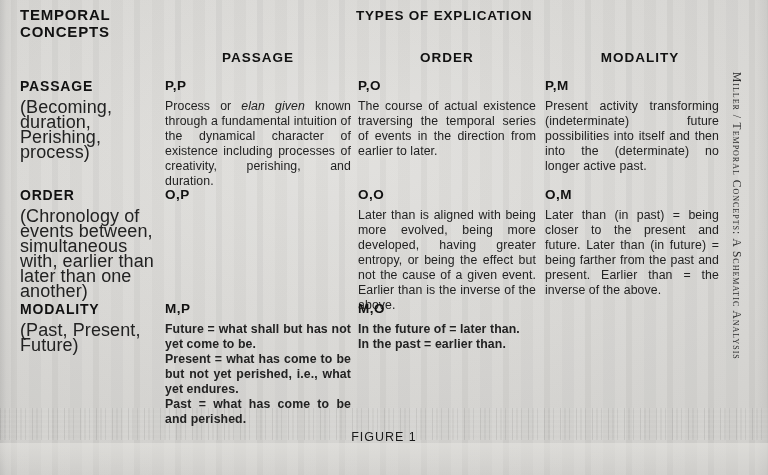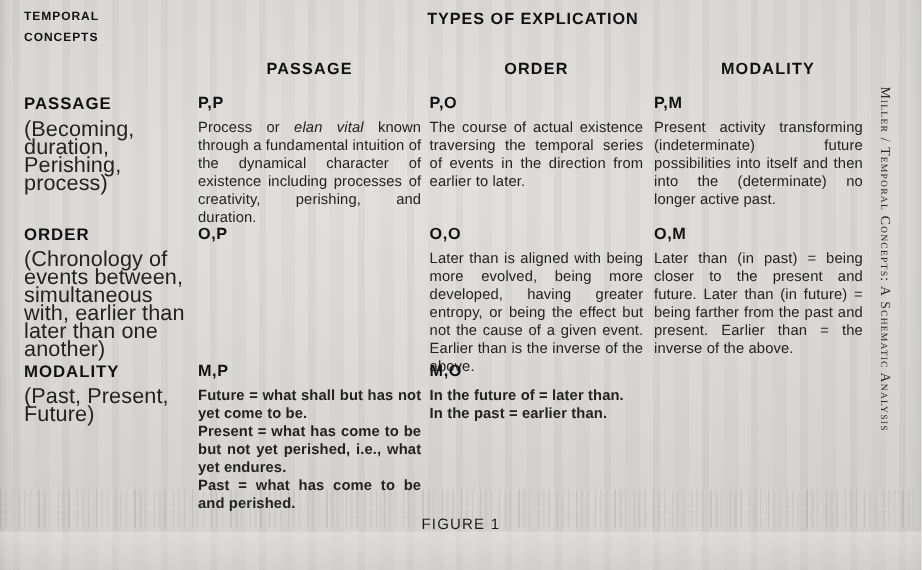--- a/index.html
+++ b/index.html
@@ -32,21 +32,21 @@
         rgba(30,30,30,0.20) 9px 10px, transparent 10px 16px),
       repeating-linear-gradient(0deg, rgba(255,255,255,0.14) 0 2px, transparent 2px 5px);
     opacity:.33;
   }
   .bottom-strip{
     position:absolute;left:0;top:443px;width:768px;height:32px;pointer-events:none;
     background:linear-gradient(180deg, rgba(230,229,225,0.55), rgba(216,215,212,0.15));
   }
   .hdr-left{
     position:absolute;left:20px;top:7px;width:112px;
-    font-weight:bold;font-size:10px;line-height:16.5px;letter-spacing:.8px;color:#111;
+    font-weight:bold;font-size:15px;line-height:16.5px;letter-spacing:.8px;color:#111;
   }
   .hdr-main{
     position:absolute;left:356px;top:8px;
     font-weight:bold;font-size:13.5px;letter-spacing:.8px;color:#111;
   }
   .col-hdr{
     position:absolute;top:50px;
     font-weight:bold;font-size:13.5px;letter-spacing:1px;color:#111;
     text-align:center;
   }
@@ -93,21 +93,21 @@
   <div class="col-hdr c1">PASSAGE</div>
   <div class="col-hdr c2">ORDER</div>
   <div class="col-hdr c3">MODALITY</div>
 
   <div class="row-label r1">
     <div class="row-title">PASSAGE</div>
     <div class="row-sub">(Becoming, duration, Perishing, process)</div>
   </div>
   <div class="cell c1 r1">
     <div class="cell-code">P,P</div>
-    <div class="cell-body"><span>Process or </span><i>elan vital</i><span> known through a fundamental intuition of the dynamical character of existence including processes of creativity, perishing, and duration.</span></div>
+    <div class="cell-body"><span>Process or </span><i>elan given</i><span> known through a fundamental intuition of the dynamical character of existence including processes of creativity, perishing, and duration.</span></div>
   </div>
   <div class="cell c2 r1">
     <div class="cell-code">P,O</div>
     <div class="cell-body">The course of actual existence traversing the temporal series of events in the direction from earlier to later.</div>
   </div>
   <div class="cell c3 r1">
     <div class="cell-code">P,M</div>
     <div class="cell-body">Present activity transforming (indeterminate) future possibilities into itself and then into the (determinate) no longer active past.</div>
   </div>
 

